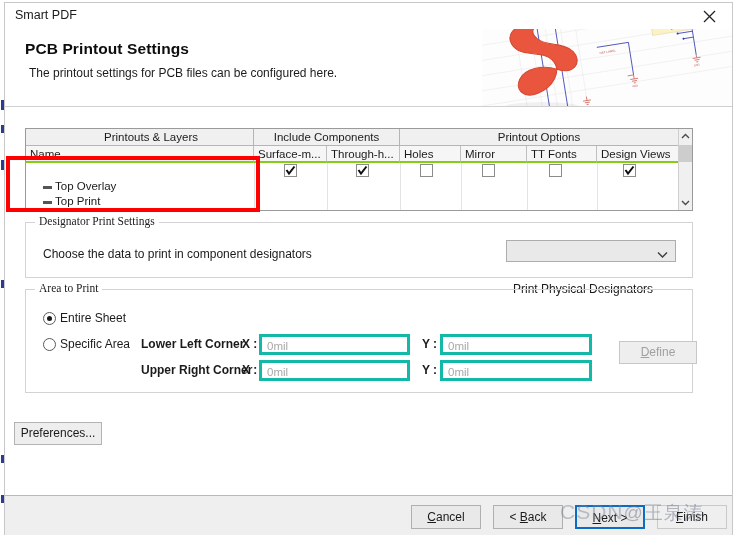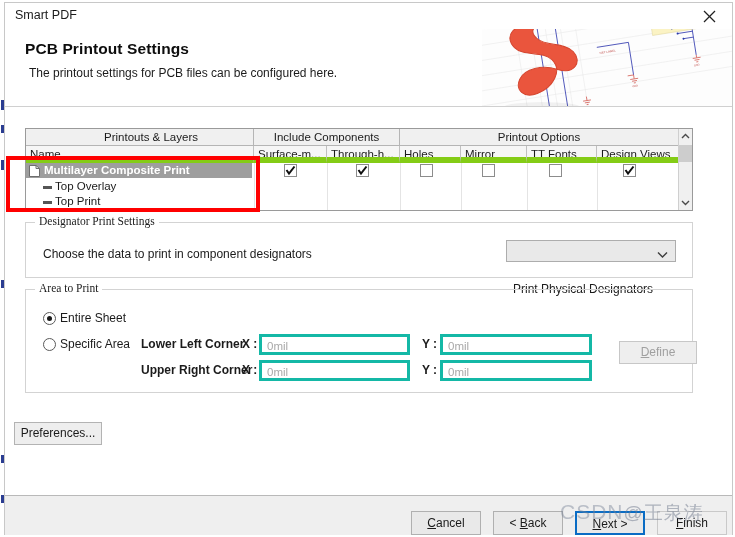--- a/index.html
+++ b/index.html
@@ -156,21 +156,21 @@
   }
   .col-cell {
     position: absolute;
     top: 0;
     height: 17px;
     line-height: 17px;
     font-size: 11.5px;
     color: #1b1b1b;
     padding-left: 4px;
     border-right: 1px solid #c0c0c0;
-    border-bottom: 6px solid #84cc16;
+    border-bottom: 2px solid #84cc16;
     box-sizing: border-box;
     background: #f6f6f6;
     overflow: hidden;
     white-space: nowrap;
   }
   #grid-body {
     position: absolute;
     left: 0; top: 34px;
     width: 652px;
     height: 47px;
@@ -389,21 +389,20 @@
     top: 9px;
     width: 70px; height: 24px;
     background: #e9e9e9;
     border: 1px solid #b0b0b0;
     box-sizing: border-box;
     text-align: center;
     line-height: 22px;
     font-size: 12px;
     color: #1b1b1b;
     cursor: pointer;
-    margin-top: 6px;
   }
   .footer-btn u { text-decoration: underline; }
   #btn-cancel { left: 406px; }
   #btn-back   { left: 488px; }
   #btn-next   {
     left: 570px;
     border: 2px solid #0a6cc4;
     background: #e9e9e9;
   }
   #btn-finish { left: 652px; background: #efefef; border-color: #c9c9c9; }
@@ -569,29 +568,20 @@
       </div>
 
       <div id="grid-body">
         <div class="vsep" style="left:228px;"></div>
         <div class="vsep" style="left:301px;"></div>
         <div class="vsep" style="left:374px;"></div>
         <div class="vsep" style="left:435px;"></div>
         <div class="vsep" style="left:501px;"></div>
         <div class="vsep" style="left:571px;"></div>
 
-        <div class="tree-row selected" style="top:0;">
-          <span class="doc-icon">
-            <svg width="11" height="12" viewBox="0 0 11 12">
-              <path d="M0.5 0.5 H7 L10.5 3.5 V11.5 H0.5 Z" fill="#ffffff" stroke="#6e6e6e" stroke-width="1"></path>
-              <path d="M7 0.5 V3.5 H10.5" fill="none" stroke="#6e6e6e" stroke-width="1"></path>
-            </svg>
-          </span>
-          <span class="tree-label" style="left:18px;top:0;">Multilayer Composite Print</span>
-        </div>
 
         <div class="cb" style="left:258px;top:1px;">
           <svg width="11" height="11" viewBox="0 0 11 11">
               <polyline points="1.5,5 4,8.5 9.5,1.5" fill="none" stroke="#101010" stroke-width="2"></polyline>
             </svg>
         </div>
         <div class="cb" style="left:330px;top:1px;">
           <svg width="11" height="11" viewBox="0 0 11 11">
               <polyline points="1.5,5 4,8.5 9.5,1.5" fill="none" stroke="#101010" stroke-width="2"></polyline>
             </svg>

